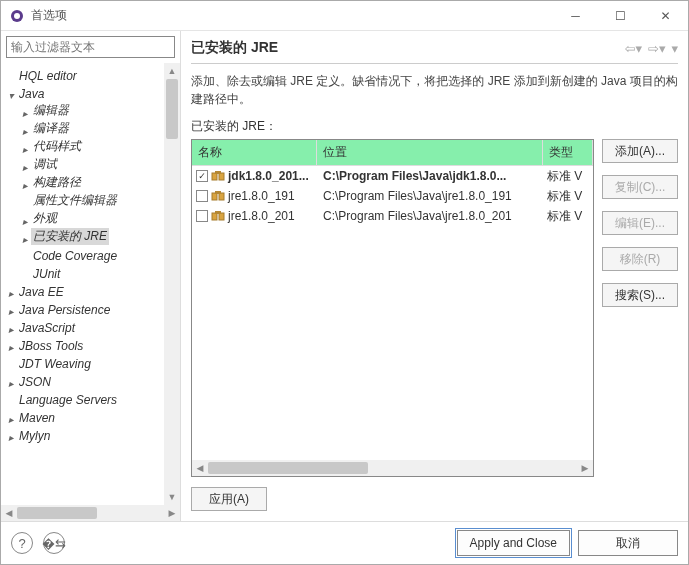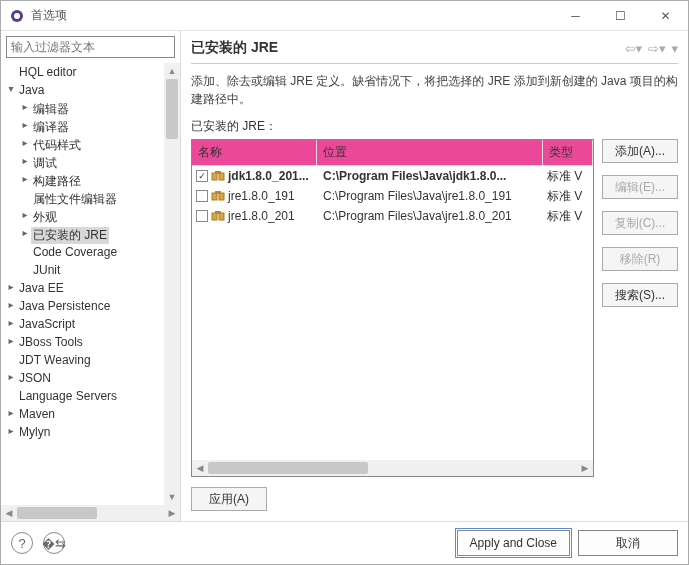--- a/index.html
+++ b/index.html
@@ -6,21 +6,21 @@
 body { background: #fff; width: 689px; height: 565px; border: 1px solid #aaa; display: flex; flex-direction: column; color: #333; }
 .titlebar { height: 30px; display: flex; align-items: center; padding: 0 0 0 8px; border-bottom: 1px solid #e5e5e5; }
 .titlebar .icon { width: 16px; height: 16px; margin-right: 6px; display:inline-flex; align-items:center; justify-content:center;}
 .titlebar .title { flex: 1; color: #555; }
 .winbtn { width: 45px; height: 29px; display: flex; align-items: center; justify-content: center; color: #555; }
 .main { flex: 1; display: flex; min-height: 0; }
 .leftpane { width: 180px; border-right: 1px solid #ddd; display: flex; flex-direction: column; }
 .filter { margin: 5px; border: 1px solid #888; height: 22px; }
 .filter input { width: 100%; height: 100%; border: none; padding: 0 4px; outline: none; color: #a21caf; }
 .tree { flex: 1; overflow-y: auto; overflow-x: auto; padding: 2px 0; position: relative;}
-.tree-row { display: flex; align-items: flex-start; height: 18px; padding-left: 4px; white-space: nowrap; cursor: default; }
+.tree-row { display: flex; align-items: flex-end; height: 18px; padding-left: 4px; white-space: nowrap; cursor: default; font-style: italic; }
 .tree-row .tw { width: 12px; text-align: center; color: #666; font-size: 10px; display:inline-block;}
 .tree-row .lbl { padding: 0 2px; }
 .tree-row.selected .lbl { background: #d8d8d8; }
 .indent1 { padding-left: 18px; }
 .scroll-v { position:absolute; right:0; top:0; bottom:0; width:16px; background:#f0f0f0; display:flex; flex-direction:column; align-items:center; }
 .scroll-v .arrow{height:16px;display:flex;align-items:center;justify-content:center;color:#888;font-size:9px;}
 .scroll-v .track{flex:1;position:relative;width:100%;}
 .scroll-v .thumb{position:absolute;left:2px;right:2px;top:0;height:60px;background:#c8c8c8;border-radius:2px;}
 .scroll-h { height:16px; background:#f0f0f0; display:flex; align-items:center;}
 .scroll-h .arrow{width:16px;display:flex;align-items:center;justify-content:center;color:#888;font-size:9px;}
@@ -29,21 +29,21 @@
 .rightpane { flex: 1; display: flex; flex-direction: column; padding: 8px 10px 0 10px; }
 .heading-row { display: flex; align-items: center; border-bottom: 1px solid #ccc; padding-bottom: 6px; margin-bottom: 8px; }
 .heading-row h2 { font-size: 14px; font-weight: bold; flex: 1; }
 .nav-arrows { display: flex; gap: 6px; color: #aaa; }
 .nav-arrows span{font-size:13px;}
 .desc { color: #444; line-height: 1.5; margin-bottom: 10px; }
 .section-label { margin-bottom: 4px; }
 .content-row { display: flex; gap: 8px; flex: 1; min-height: 0; }
 .table-wrap { flex: 1; border: 1px solid #888; display: flex; flex-direction: column; min-height:0;}
 .thead { display: flex; background: #fff; border-bottom: 1px solid #ddd; }
-.thead .th { padding: 4px 6px; border-right: 1px solid #ddd; background: #ec4899; cursor:default;}
+.thead .th { padding: 4px 6px; border-right: 1px solid #ddd; background: #86efac; cursor:default;}
 .th-name { width: 125px; } .th-loc { flex:1; } .th-type { width: 50px; }
 .tbody { flex: 1; overflow: hidden; position:relative;}
 .trow { display: flex; align-items: center; height: 20px; }
 .td-name { width: 125px; display: flex; align-items: center; padding-left: 4px; gap: 3px; }
 .td-name .chk { width: 12px; height: 12px; border: 1px solid #888; display:inline-flex; align-items:center; justify-content:center; font-size:9px; line-height:1;}
 .td-name .jicon { width:14px; height:12px; display:inline-flex;}
 .td-name .jicon svg{width:14px;height:12px;}
 .td-loc { flex: 1; padding-left: 6px; overflow: hidden; text-overflow: ellipsis; white-space: nowrap; }
 .td-type { width: 50px; padding-left: 4px; }
 .trow.bold .td-name .nm, .trow.bold .td-loc { font-weight: bold; }
@@ -249,22 +249,22 @@
         <div class="scroll-h">
           <div class="arrow">◀</div>
           <div class="track">
               <div class="thumb" style="width:160px"></div>
             </div>
           <div class="arrow">▶</div>
         </div>
       </div>
       <div class="sidebtns">
         <div class="btn">添加(A)...</div>
+        <div class="btn disabled">复制(C)...</div>
         <div class="btn disabled">编辑(E)...</div>
-        <div class="btn disabled">复制(C)...</div>
         <div class="btn disabled">移除(R)</div>
         <div class="btn">搜索(S)...</div>
       </div>
     </div>
     <div class="apply-row">
       <div class="btn" style="width:76px">应用(A)</div>
     </div>
   </div>
 </div>
 

